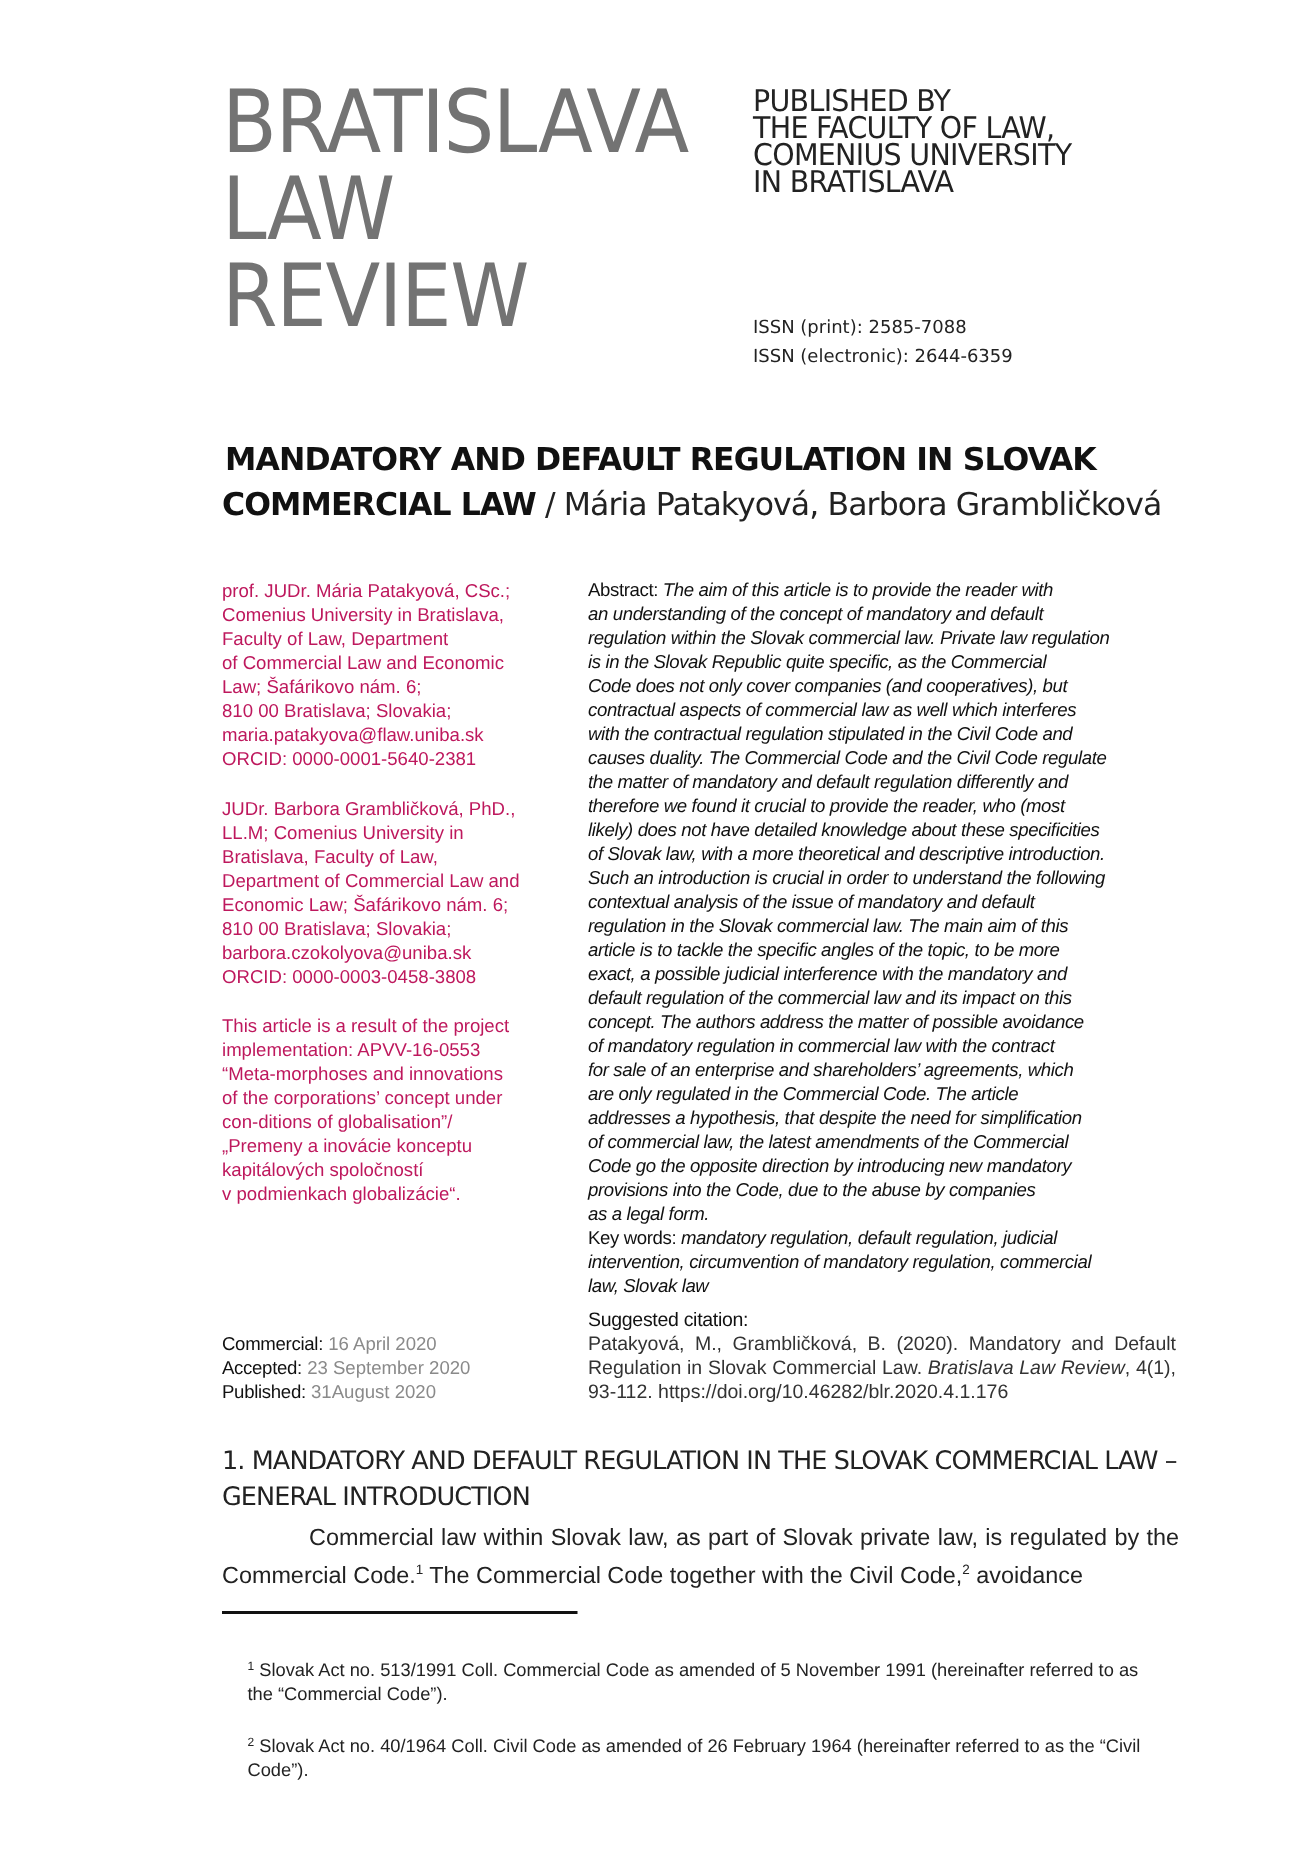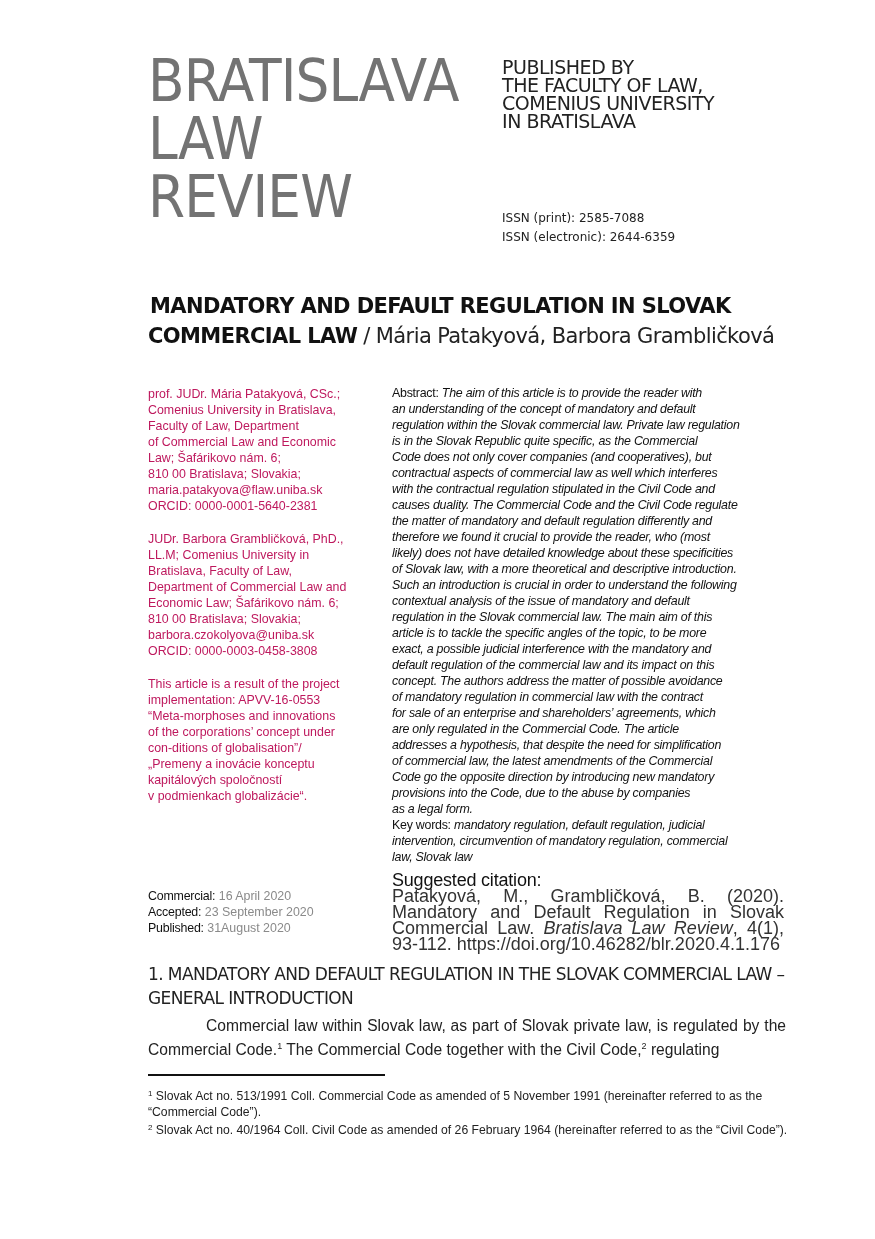--- a/index.html
+++ b/index.html
@@ -14,32 +14,32 @@
   
   .art-title { left: 150px; top: 291px; width: 660px; font-family: "DejaVu Sans", sans-serif; font-size: 21px; line-height: 30px; font-weight: bold; color: #111; letter-spacing: -0.6px; }
   .art-title .t2 { margin-left: -2px; }
   .art-title .authors { font-weight: normal; color: #222; }
   
   .left-col { left: 148px; top: 386px; width: 222px; font-family: "Liberation Sans", sans-serif; font-size: 12.4px; line-height: 16px; color: #be185d; }
   .left-col p { margin: 0 0 17px 0; white-space: pre-line; }
   
   .abstract { left: 392px; top: 385px; width: 395px; font-family: "Liberation Sans", sans-serif; font-size: 12.4px; line-height: 16px; color: #111; white-space: pre-line; letter-spacing: -0.25px; }
   .abstract .it { font-style: italic; }
-  .citation { left: 392px; top: 872px; width: 392px; font-size: 18px; line-height: 16px; color: #333; }
+  .citation { left: 392px; top: 872px; width: 392px; font-size: 13px; line-height: 16px; color: #333; }
   .citation .head { color: #111; font-weight: normal; letter-spacing: -0.2px; }
   .citation .body { text-align: justify; }
   .dates { left: 148px; top: 888px; font-size: 12.4px; line-height: 16px; color: #111; letter-spacing: -0.2px; }
   .dates .val { color: #8a8a8a; letter-spacing: 0; }
   
   .section-title { left: 148px; top: 962px; width: 645px; font-family: "DejaVu Sans", sans-serif; font-size: 17px; line-height: 24px; color: #222; letter-spacing: -0.6px; font-weight: 400; }
   .para { left: 148px; top: 1015px; width: 638px; font-size: 15.6px; line-height: 21px; color: #222; text-align: justify; text-indent: 58px; }
   .para sup { font-size: 9px; }
   .rule { left: 148px; top: 1074px; width: 237px; height: 2px; background: #111; }
   .footnotes { left: 148px; top: 1086px; width: 640px; font-size: 12.2px; line-height: 16px; color: #222; }
-  .footnotes p { margin: 0; }
+  .footnotes p { margin: 17px; }
   .footnotes sup { font-size: 8px; vertical-align: 4px; }
 </style>
 </head>
 <body>
 
 <div class="abs journal-title">
   <div class="jt-line">BRATISLAVA</div>
   <div class="jt-line">LAW</div>
   <div class="jt-line">REVIEW</div>
 </div>
@@ -125,20 +125,20 @@
   <div><span>Published:</span><span class="val"> 31August 2020</span></div>
 </div>
 
 <div class="abs citation">
   <div class="head">Suggested citation:</div>
   <div class="body"><span>Patakyová, M., Grambličková, B. (2020). Mandatory and Default Regulation in Slovak Commercial Law. </span><i>Bratislava Law Review</i><span>, 4(1), 93-112. https://doi.org/10.46282/blr.2020.4.1.176</span></div>
 </div>
 
 <div class="abs section-title">1. MANDATORY AND DEFAULT REGULATION IN THE SLOVAK COMMERCIAL LAW – GENERAL INTRODUCTION</div>
 
-<div class="abs para"><span>Commercial law within Slovak law, as part of Slovak private law, is regulated by the Commercial Code.</span><sup>1</sup><span> The Commercial Code together with the Civil Code,</span><sup>2</sup><span> regulating</span></div>
+<div class="abs para"><span>Commercial law within Slovak law, as part of Slovak private law, is regulated by the Commercial Code.</span><sup>1</sup><span> The Commercial Code together with the Civil Code,</span><sup>2</sup><span> avoidance</span></div>
 
 <div class="abs rule"></div>
 
 <div class="abs footnotes">
   <p><sup>1</sup><span> Slovak Act no. 513/1991 Coll. Commercial Code as amended of 5 November 1991 (hereinafter referred to as the “Commercial Code”).</span></p>
   <p><sup>2</sup><span> Slovak Act no. 40/1964 Coll. Civil Code as amended of 26 February 1964 (hereinafter referred to as the “Civil Code”).</span></p>
 </div>
 
 </body></html>

